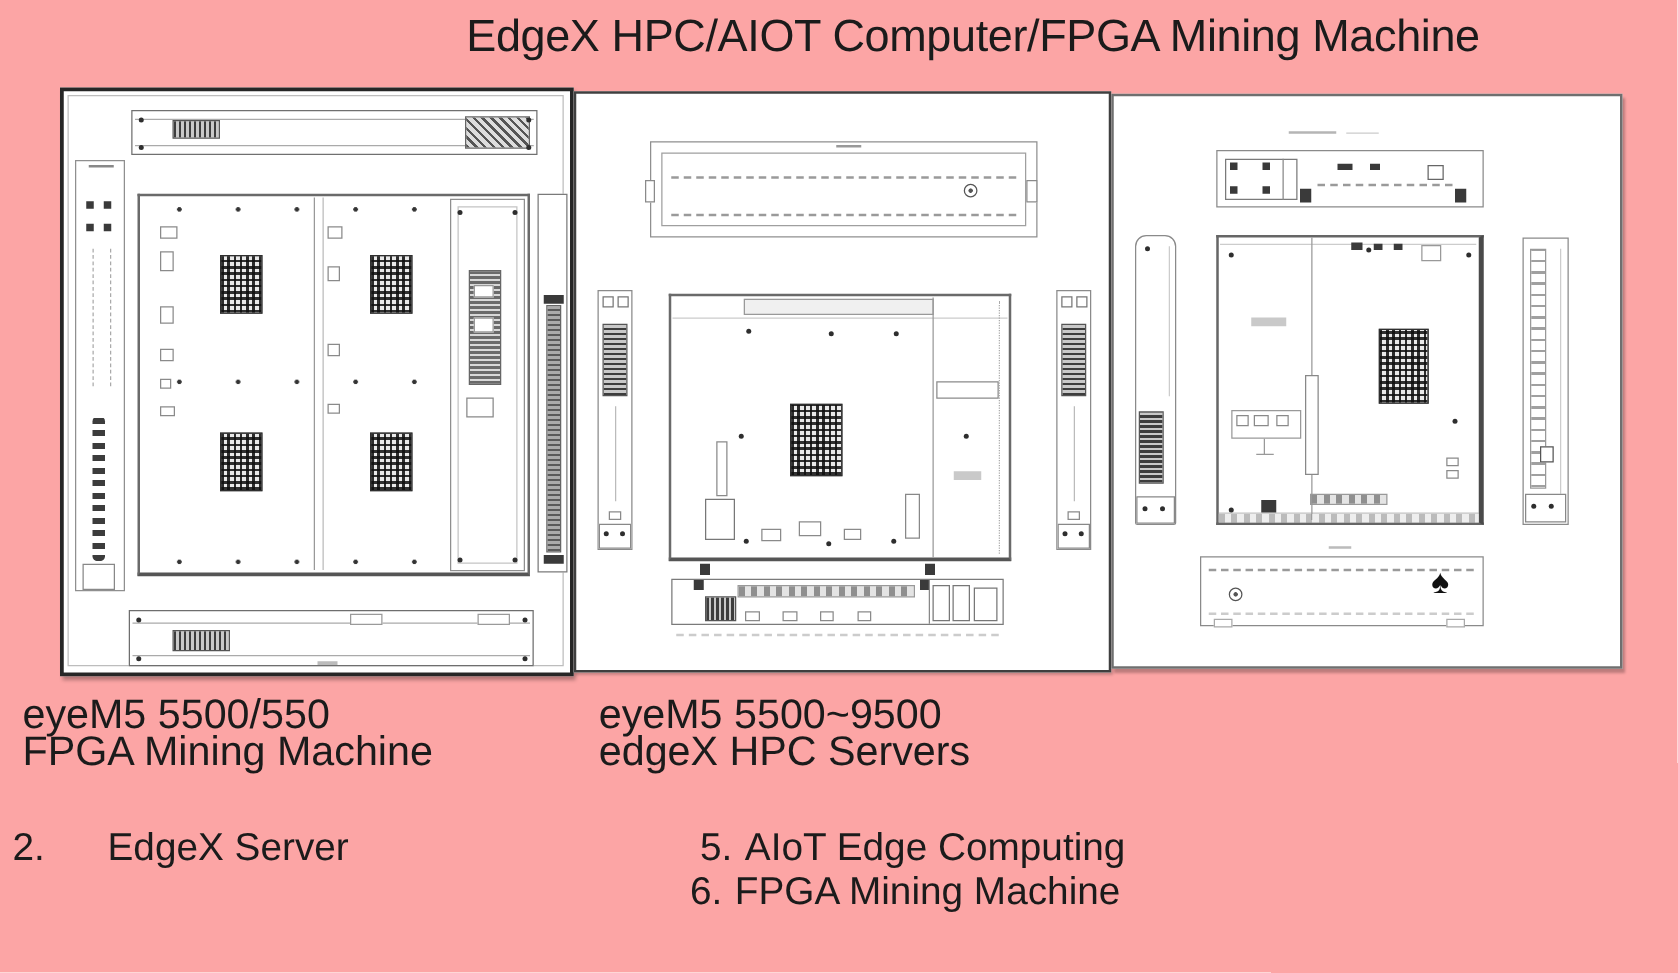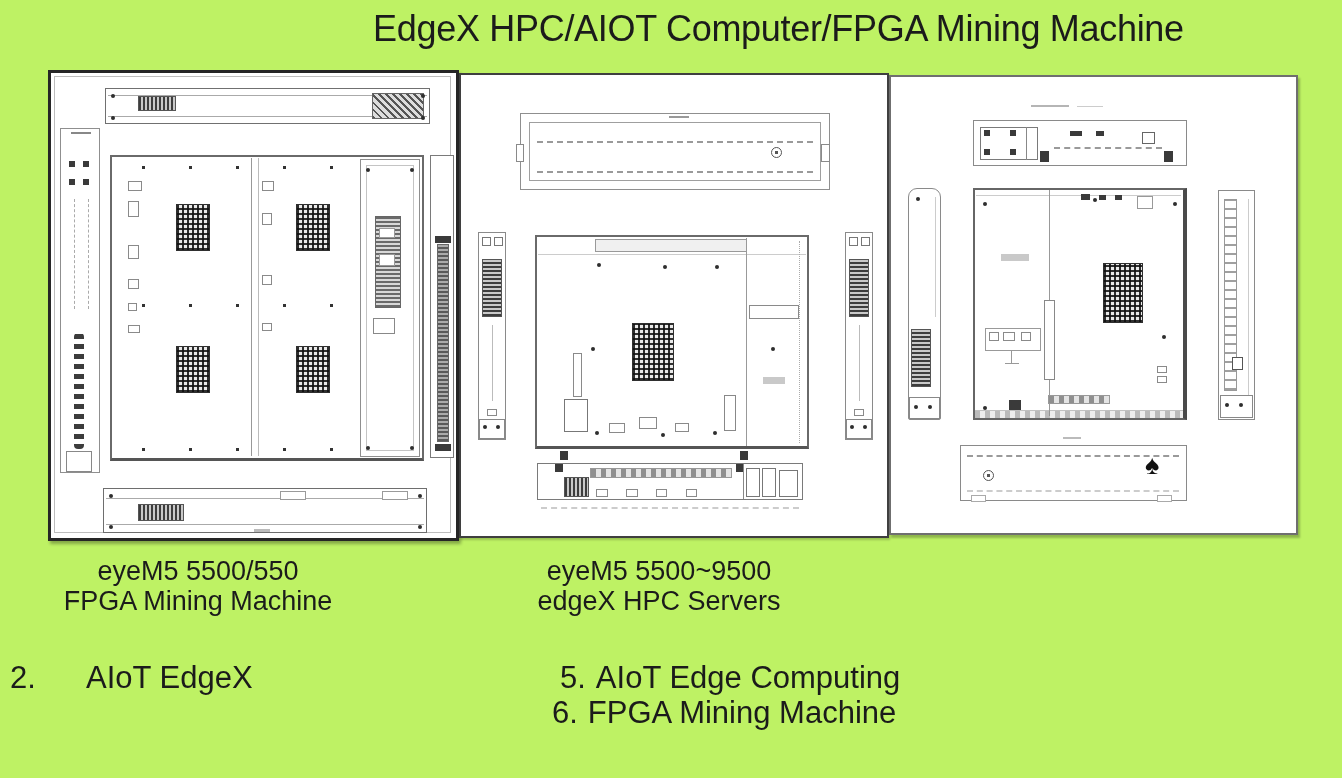--- a/index.html
+++ b/index.html
@@ -1,16 +1,16 @@
 <!DOCTYPE html>
 <html><head>
 <meta charset="utf-8">
 <style>
   html,body{margin:0;padding:0;background:#fff;}
-  .stage{position:relative;width:1342px;height:778px;background:#bef264;overflow:hidden;
+  .stage{position:relative;width:1342px;height:778px;background:#fca5a5;overflow:hidden;
          font-family:"Liberation Sans",sans-serif;color:#1b1b1b;}
   .abs,.ln,.box,.dot-sq,.screw,.chip,.grille,.grille-v,.hatch,.hatch-f,.diag,.dsh,.dsh-v,.srow,.crc,.beads,.ladder,.stripes-h{position:absolute;}
   .frame{position:absolute;background:#fff;box-sizing:border-box;}
   .ln{background:#8a8a8a;}
   .box{border:1px solid #8a8a8a;background:#fff;box-sizing:border-box;}
   .dot-sq{background:#3a3a3a;}
   .screw{width:4px;height:4px;background:#2e2e2e;border-radius:50%;}
   .chip{border:1px solid #2f2f2f;background-color:#7a7a7a;background-image:
         repeating-linear-gradient(0deg, rgba(15,15,15,.85) 0 2px, transparent 2px 5px),
         repeating-linear-gradient(90deg, rgba(25,25,25,.8) 0 2px, rgba(245,245,245,.9) 2px 5px);}
@@ -22,21 +22,21 @@
   .dsh{height:0;border-top:2px dashed #9a9a9a;}
   .dsh-v{width:0;border-left:1px dashed #aaa;}
   .srow{height:5px;background-image:radial-gradient(circle,#333 0 1.6px,transparent 2px);
         background-size:47px 5px;background-position:4px 0;background-repeat:repeat-x;}
   .crc{border:1px solid #555;border-radius:50%;background:radial-gradient(circle,#555 0 1.5px,transparent 2px);box-sizing:border-box;}
   .beads{background:repeating-linear-gradient(0deg,#3c3c3c 0 5px,transparent 5px 10px);width:10px;border-radius:4px;}
   .ladder{background:repeating-linear-gradient(0deg,#a0a0a0 0 2px,transparent 2px 9px);border:1px solid #999;box-sizing:border-box;}
   .stripes-h{background:repeating-linear-gradient(90deg,#8f8f8f 0 5px,#e4e4e4 5px 10px);border:1px solid #999;box-sizing:border-box;}
   .title{position:absolute;left:373px;top:9px;width:770px;text-align:center;
          font-size:36px;line-height:40px;letter-spacing:-0.3px;white-space:nowrap;}
-  .caption{position:absolute;top:556px;width:360px;text-align:center;font-size:27px;line-height:30px;white-space:nowrap;}
+  .caption{position:absolute;top:556px;width:360px;text-align:left;font-size:33px;line-height:30px;white-space:nowrap;}
   .apps{position:absolute;margin:0;padding:0;list-style:none;font-size:31px;line-height:35px;}
   .apps li{white-space:nowrap;}
   .apps-left{left:10px;top:660px;}
   .apps-left .num{display:inline-block;width:76px;}
   .apps-right{left:552px;top:660px;}
   .apps-right .num{margin-right:10px;}
   .apps-right li:nth-child(1){margin-left:8px;}
   .apps-right li:nth-child(3){margin-left:28px;}
   #f1{left:48px;top:70px;width:411px;height:471px;border:3px solid #262626;box-shadow:2px 3px 3px rgba(0,0,0,.3);}
   #f2{left:459px;top:73px;width:430px;height:465px;border:2px solid #3f3f3f;box-shadow:1px 2px 2px rgba(0,0,0,.2);}
@@ -284,20 +284,20 @@
   <div class="caption" style="left:18px;">
     <div>eyeM5 5500/550</div>
     <div>FPGA Mining Machine</div>
   </div>
   <div class="caption" style="left:479px;">
     <div>eyeM5 5500~9500</div>
     <div>edgeX HPC Servers</div>
   </div>
 
   <ul class="apps apps-left">
-    <li><span class="num">2.</span><span>AIoT EdgeX</span></li>
+    <li><span class="num">2.</span><span>EdgeX Server</span></li>
   </ul>
   <ul class="apps apps-right">
     <li><span class="num">5.</span><span>AIoT Edge Computing</span></li>
     <li><span class="num">6.</span><span>FPGA Mining Machine</span></li>
   </ul>
 
 </div>
 
 </body></html>

